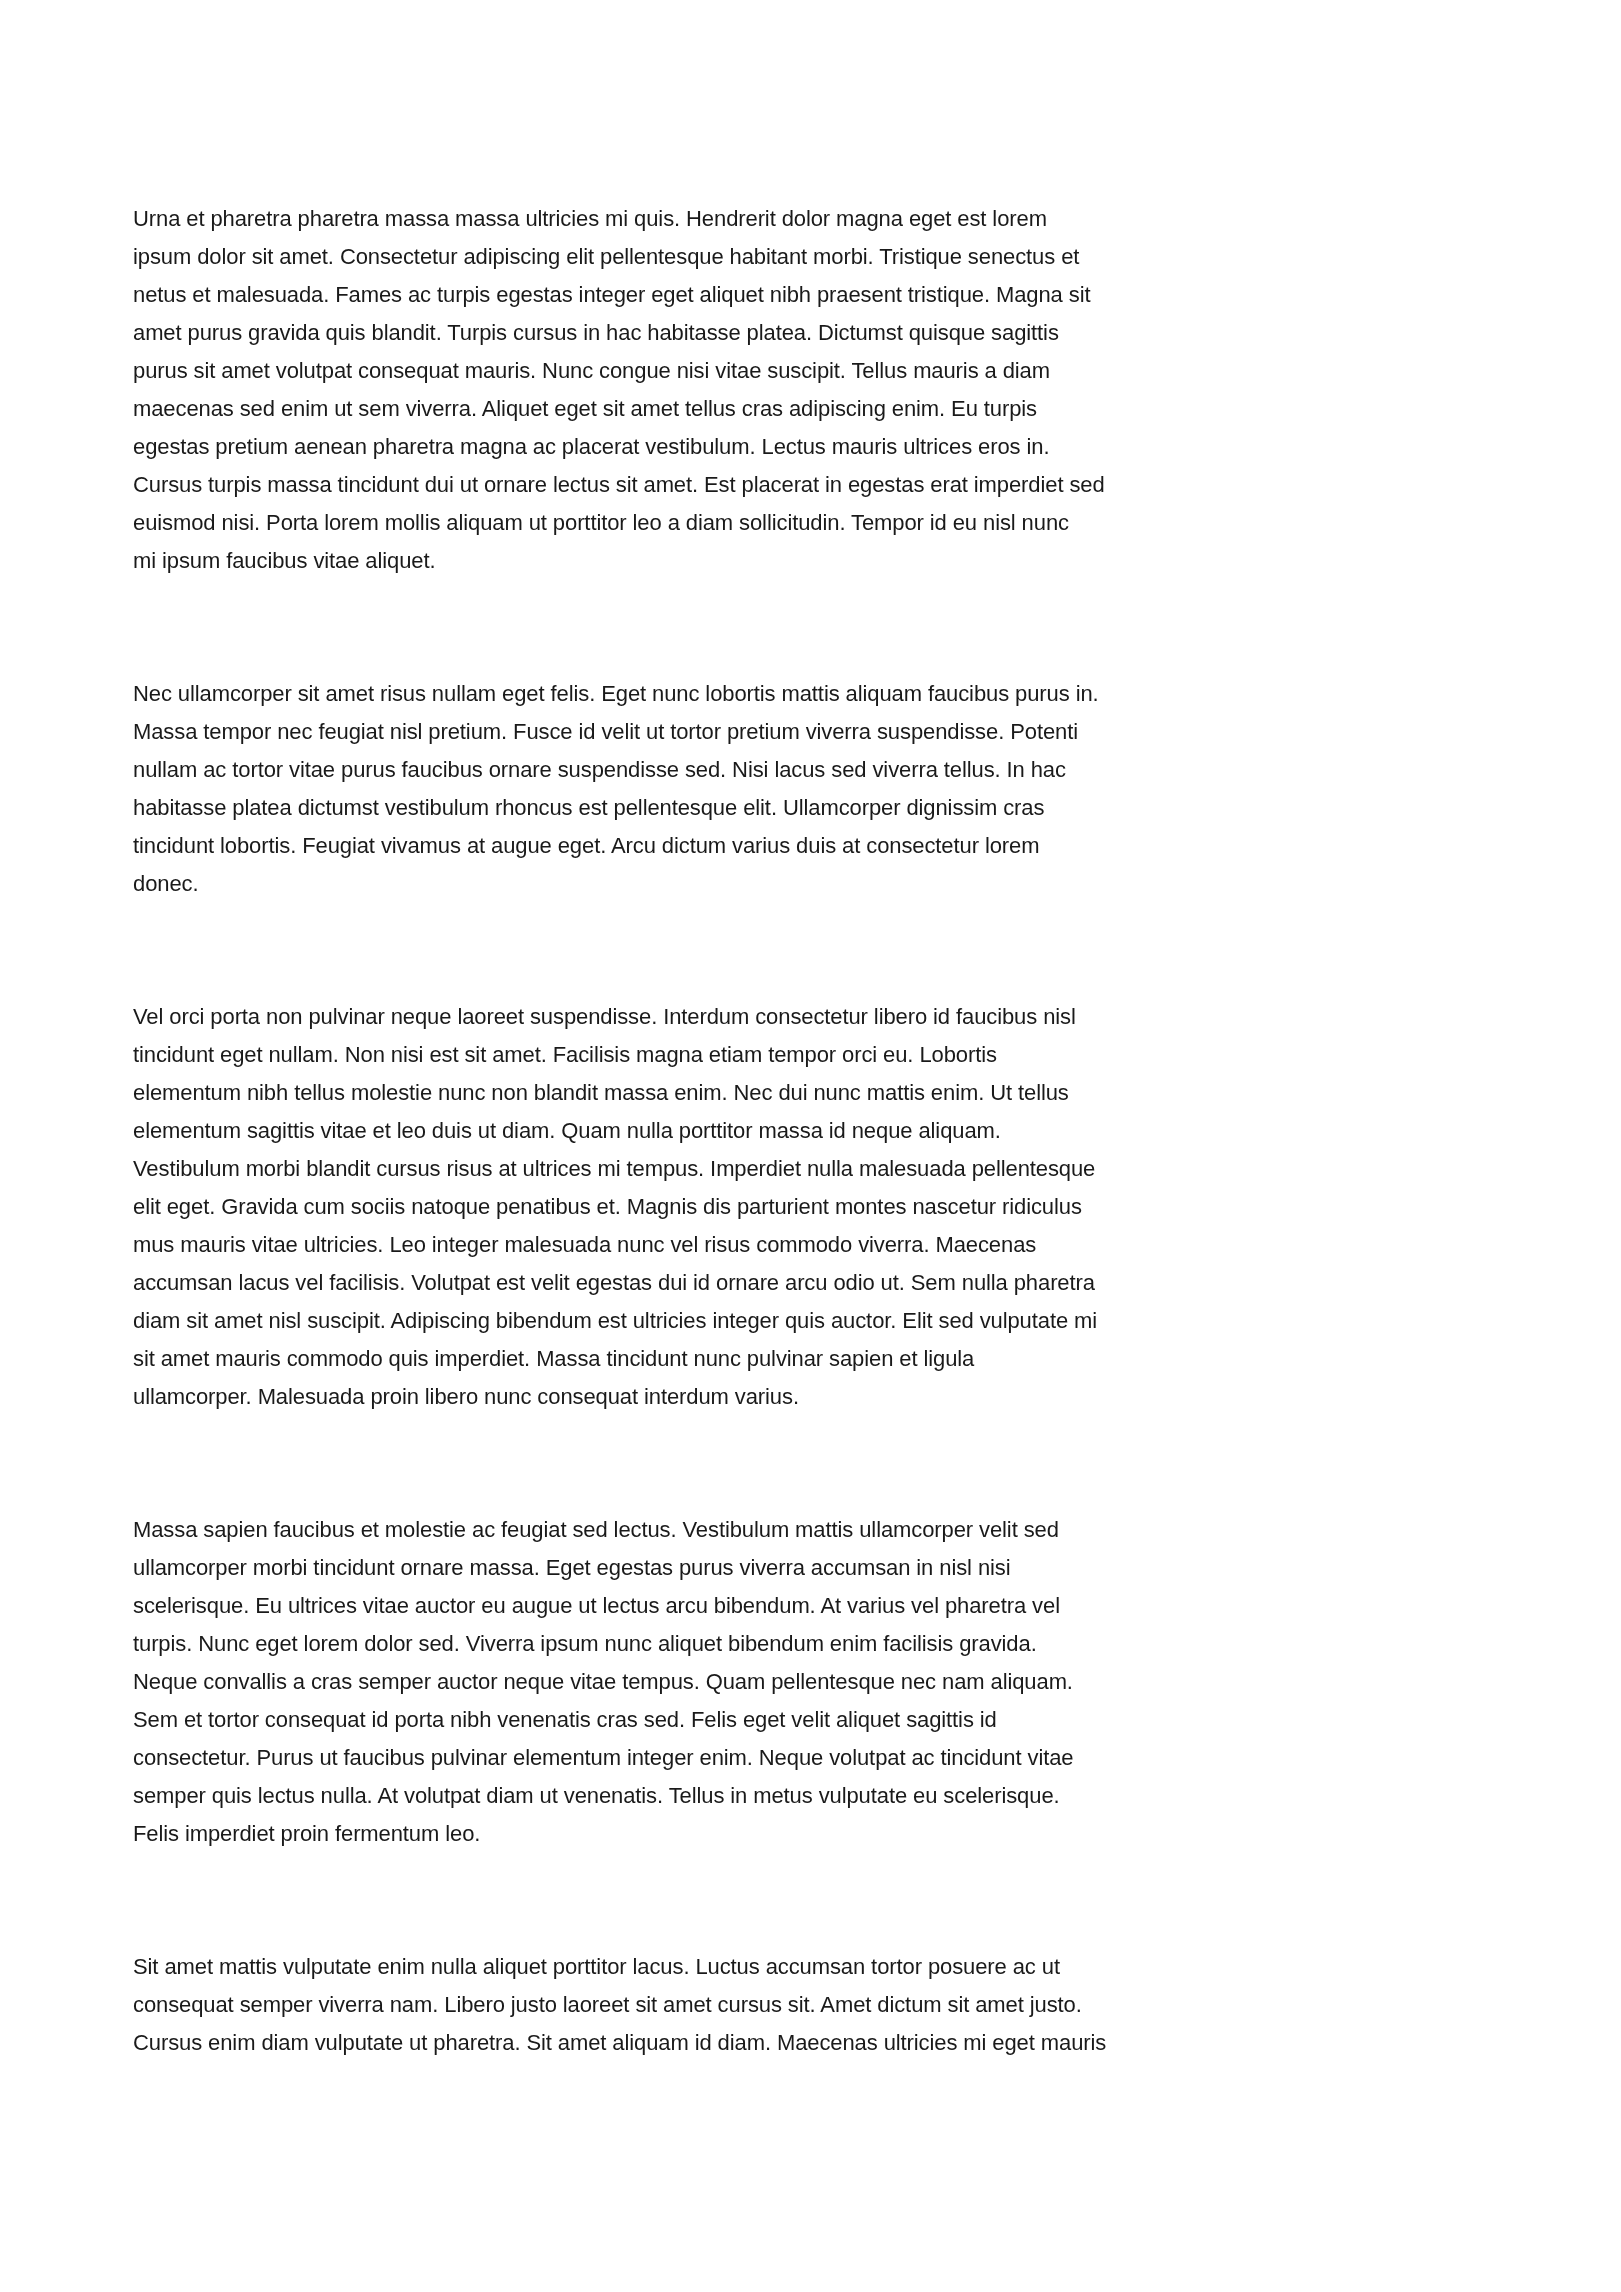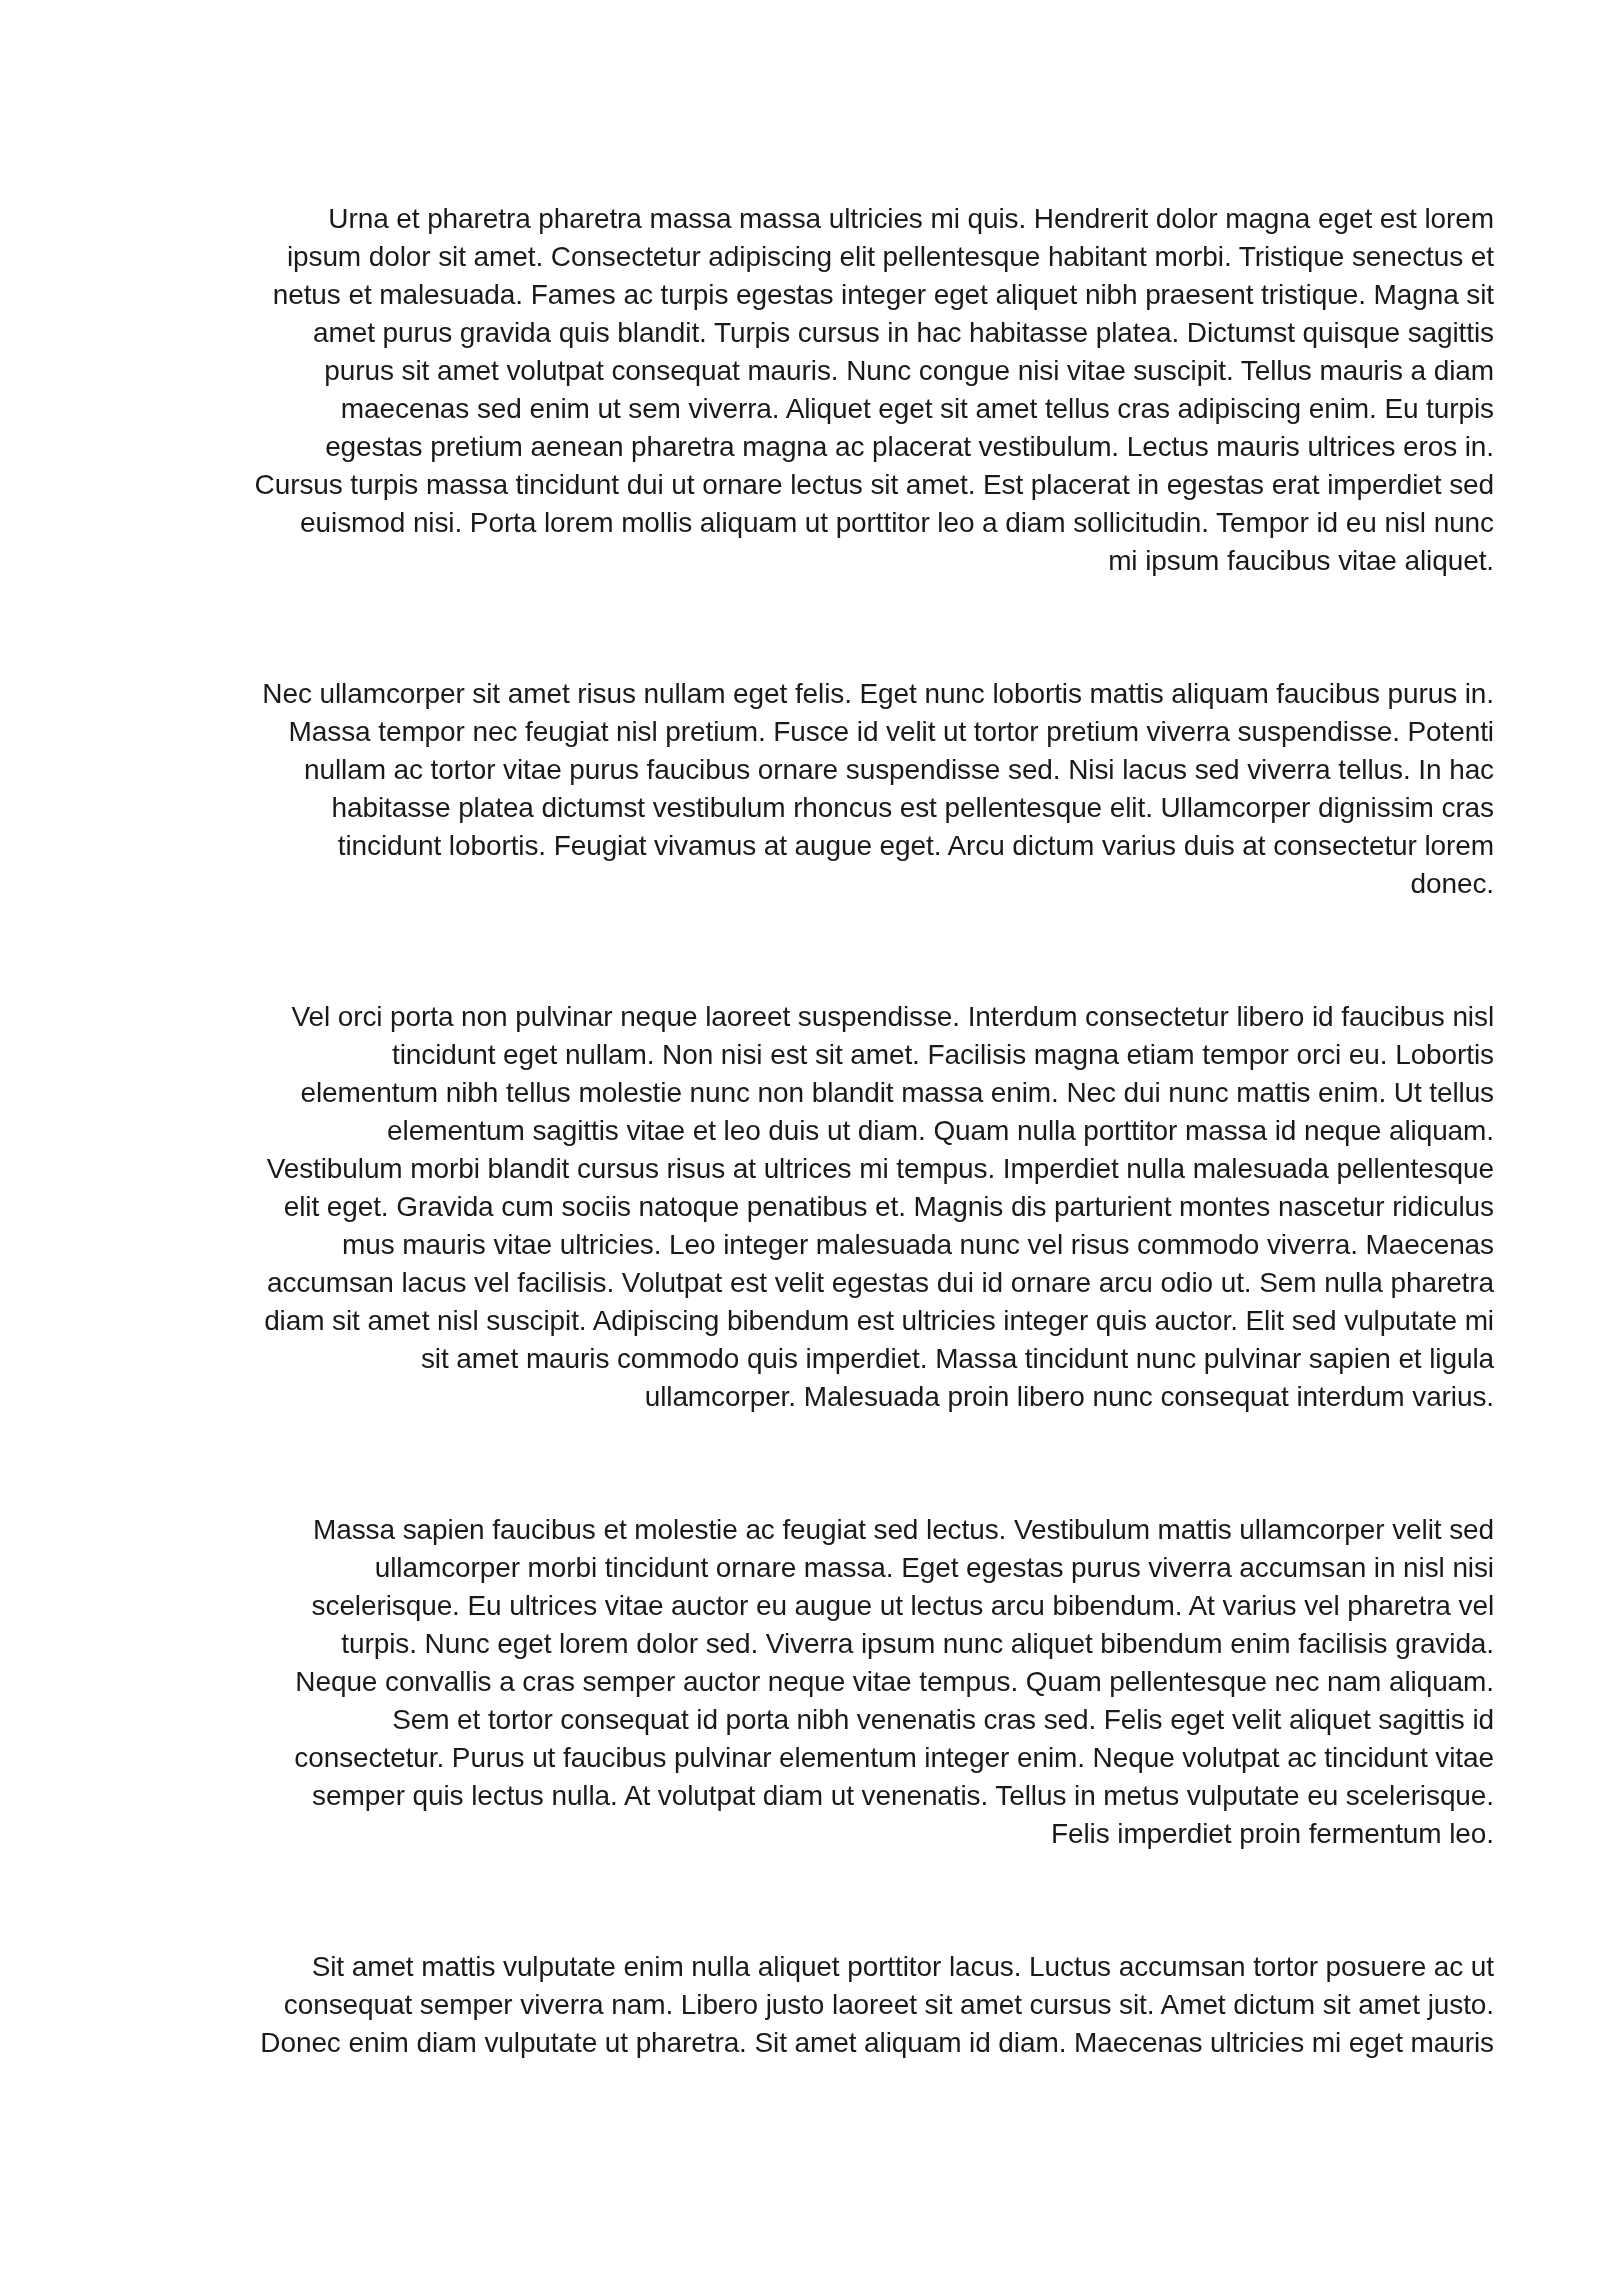--- a/index.html
+++ b/index.html
@@ -15,27 +15,26 @@
   }
   .page {
     box-sizing: border-box;
     width: 1621px;
     height: 2293px;
     background: #ffffff;
     padding: 200px 127px 0 133px;
   }
   .para {
     margin: 0 0 95px 0;
-    font-size: 28px;
+    font-size: 22px;
     line-height: 38px;
     letter-spacing: -0.1px;
     color: #1a1a1a;
     white-space: pre;          
     font-kerning: normal;
-    text-align: right;
   }
   .para:last-child {
     margin-bottom: 0;
   }
 </style>
 </head>
 <body>
 
 <div class="page">
   <p class="para">Urna et pharetra pharetra massa massa ultricies mi quis. Hendrerit dolor magna eget est lorem
@@ -69,15 +68,15 @@
 ullamcorper morbi tincidunt ornare massa. Eget egestas purus viverra accumsan in nisl nisi
 scelerisque. Eu ultrices vitae auctor eu augue ut lectus arcu bibendum. At varius vel pharetra vel
 turpis. Nunc eget lorem dolor sed. Viverra ipsum nunc aliquet bibendum enim facilisis gravida.
 Neque convallis a cras semper auctor neque vitae tempus. Quam pellentesque nec nam aliquam.
 Sem et tortor consequat id porta nibh venenatis cras sed. Felis eget velit aliquet sagittis id
 consectetur. Purus ut faucibus pulvinar elementum integer enim. Neque volutpat ac tincidunt vitae
 semper quis lectus nulla. At volutpat diam ut venenatis. Tellus in metus vulputate eu scelerisque.
 Felis imperdiet proin fermentum leo.</p>
   <p class="para">Sit amet mattis vulputate enim nulla aliquet porttitor lacus. Luctus accumsan tortor posuere ac ut
 consequat semper viverra nam. Libero justo laoreet sit amet cursus sit. Amet dictum sit amet justo.
-Donec enim diam vulputate ut pharetra. Sit amet aliquam id diam. Maecenas ultricies mi eget mauris</p>
+Cursus enim diam vulputate ut pharetra. Sit amet aliquam id diam. Maecenas ultricies mi eget mauris</p>
 </div>
 
 
 </body></html>

